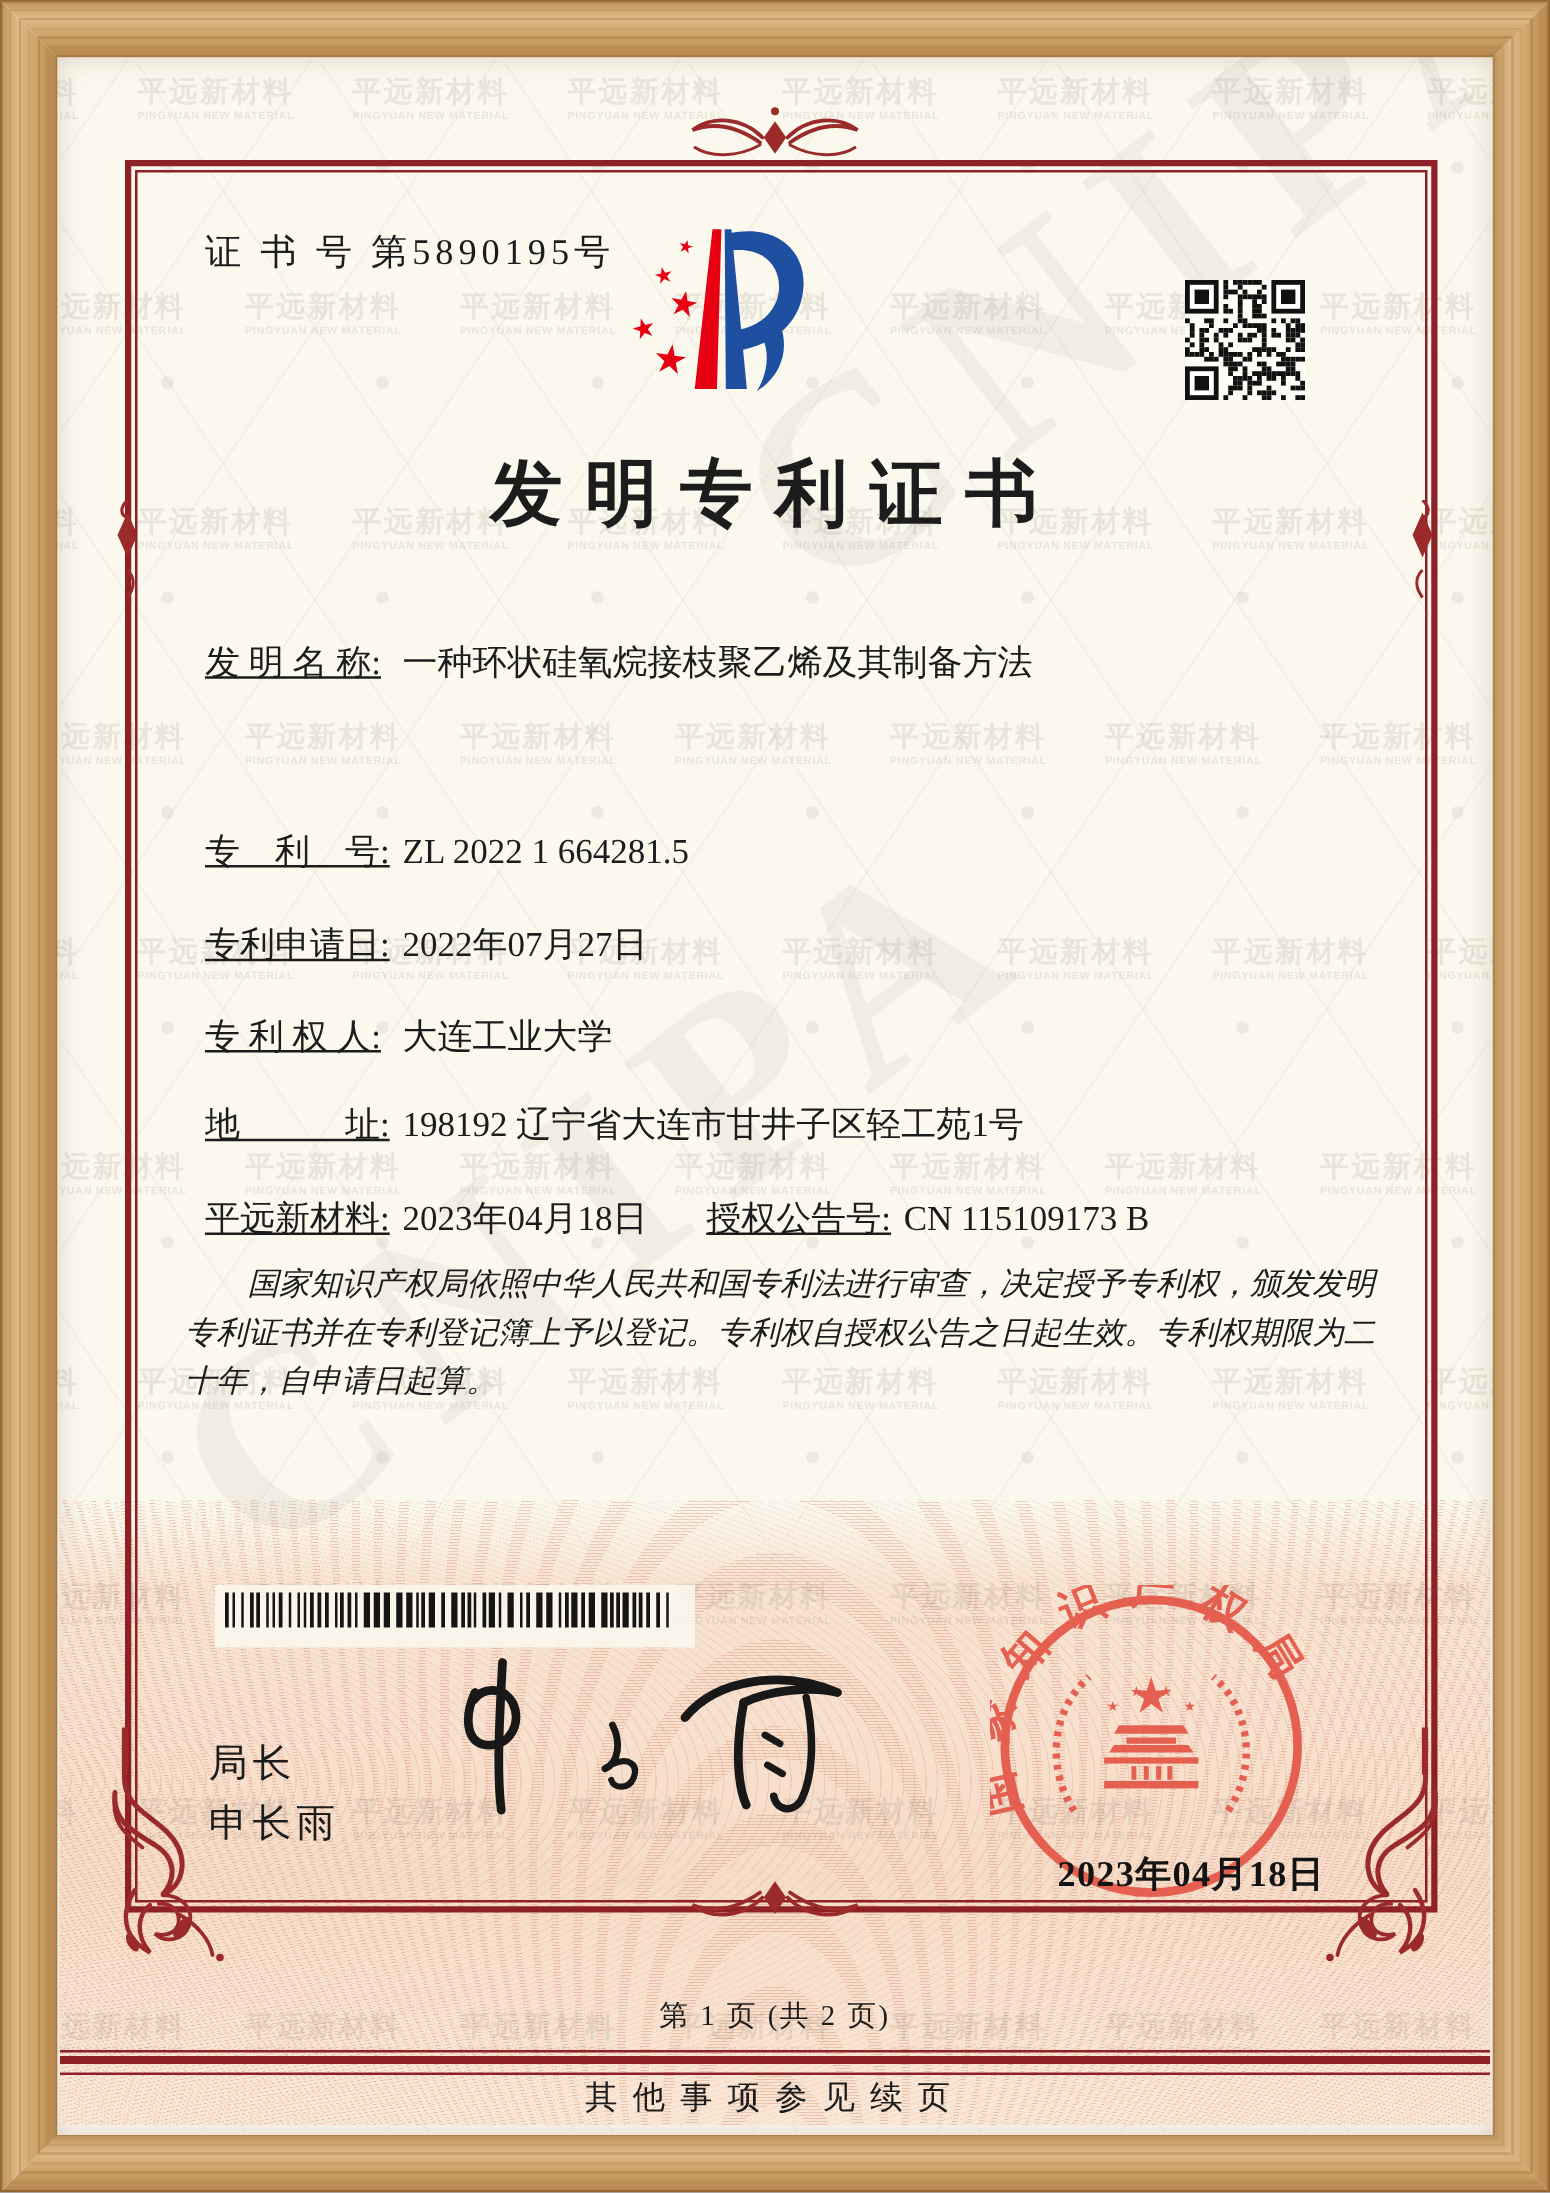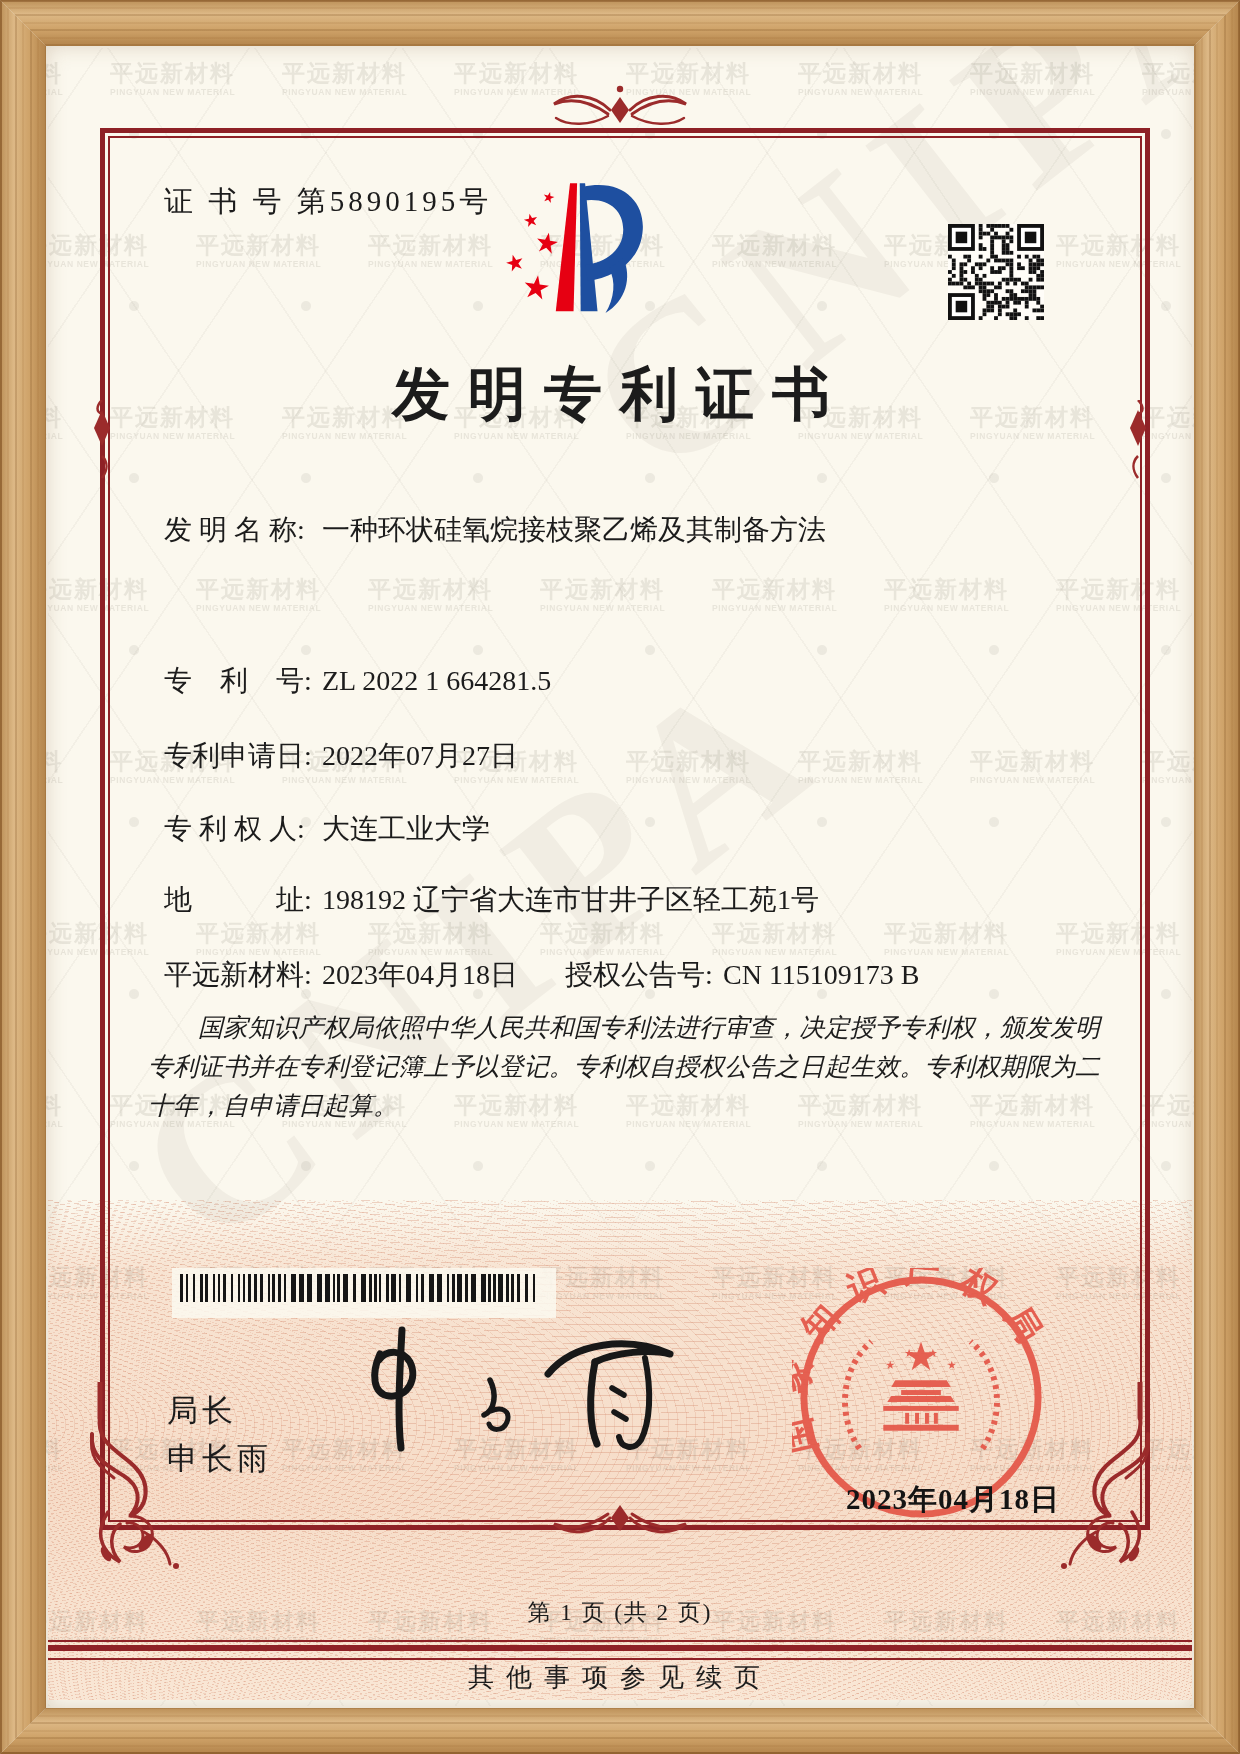--- a/index.html
+++ b/index.html
@@ -55,21 +55,21 @@
 
   
   .content{position:absolute;inset:0;z-index:5;color:#1c1c1c;}
   .cert-no{position:absolute;left:164px;top:182px;font-size:29px;letter-spacing:4px;}
   .logo{position:absolute;left:480px;top:178px;width:180px;height:142px;}
   .qr{position:absolute;left:948px;top:224px;width:96px;height:96px;}
   .qr svg{display:block;}
   .title{position:absolute;left:0;width:100%;top:356px;text-align:center;
          font-size:58px;font-weight:700;letter-spacing:18px;}
   .row{position:absolute;left:164px;font-size:28px;white-space:nowrap;}
-  .row .lab{display:inline-block;min-width:148px;}
+  .row .lab{display:inline-block;min-width:148px;text-decoration:underline;}
   .row .val{margin-left:10px;}
   .grant2{left:565px;}
   .paras{position:absolute;left:148px;top:1008px;width:952px;font-size:25px;
          line-height:39px;font-style:italic;text-align:justify;}
   .paras p{margin:0 0 8px 0;text-indent:2em;}
   .barcode-wrap{position:absolute;left:172px;top:1268px;width:384px;height:44px;
                 background:rgba(252,249,240,.85);padding-top:6px;}
   .barcode{margin-left:8px;height:28px;font-size:0;white-space:nowrap;}
   .barcode i{display:inline-block;height:100%;background:#151515;}
   .barcode em{display:inline-block;height:100%;}

